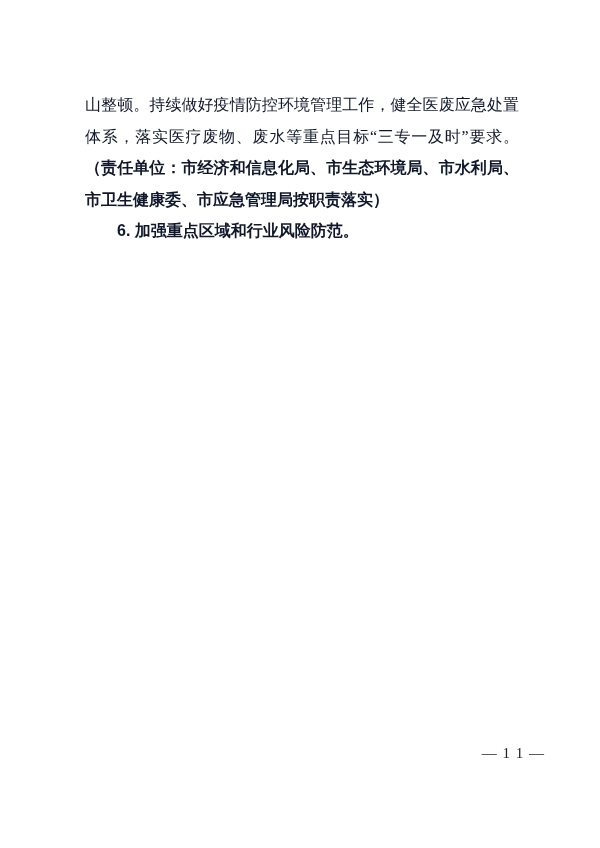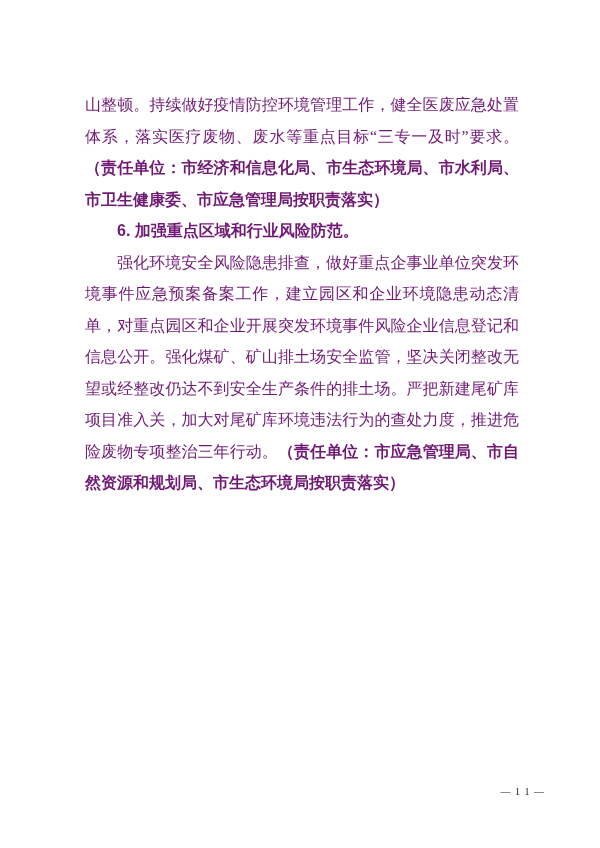--- a/index.html
+++ b/index.html
@@ -20,57 +20,56 @@
     background: #ffffff;
     overflow: hidden;
   }
   .text-block {
     position: absolute;
     left: 85px;
     top: 89px;
     width: 434px;
     font-size: 16px;
     line-height: 31.5px;
-    color: #701a75;
+    color: #0f172a;
     text-align: justify;
   }
   .para {
     margin: 0;
     padding: 0;
     text-indent: 2em;
   }
   .para.flush {
     text-indent: 0;
   }
   .seg { font-weight: normal; }
   .seg.em {
     font-weight: bold;
     font-family: "Liberation Sans", "DejaVu Sans", sans-serif;
   }
   .page-number {
     position: absolute;
-    top: 786px;
+    top: 745px;
     right: 55px;
-    font-size: 10px;
+    font-size: 15px;
     color: #222222;
     letter-spacing: 1px;
     font-family: "Liberation Serif", "DejaVu Serif", serif;
     text-align: center;
   }
 </style>
 </head>
 <body>
 
 <div class="sheet">
   <main class="text-block">
 
     <p class="para flush"><span class="seg">山整顿。持续做好疫情防控环境管理工作，健全医废应急处置体系，落实医疗废物、废水等重点目标“三专一及时”要求。</span><span class="seg em">（责任单位：市经济和信息化局、市生态环境局、市水利局、市卫生健康委、市应急管理局按职责落实）</span></p>
 
     <p class="para"><span class="seg em">6. 加强重点区域和行业风险防范。</span></p>
 
-    <p class="para"><span class="seg">强化环境安全风险隐患排查，做好重点企事业单位突发环境事件应急预案备案工作，建立园区和企业环境隐患动态清单，对重点园区和企业开展突发环境事件风险企业信息登记和信息公开。强化煤矿、矿山排土场安全监管，坚决关闭整改无望或经整改仍达不到安全生产条件的排土场。严把新建尾矿库项目准入关，加大对尾矿库环境违法行为的查处力度，推进危险废物专项整治三年行动。</span><span class="seg em">（责任单位：市应急管理局、市自然资源和规划局、市生态环境局按职责落实）</span></p>
 
 
 
   </main>
 
   <div class="page-number">— 1 1 —</div>
 </div>
 
 </body></html>

